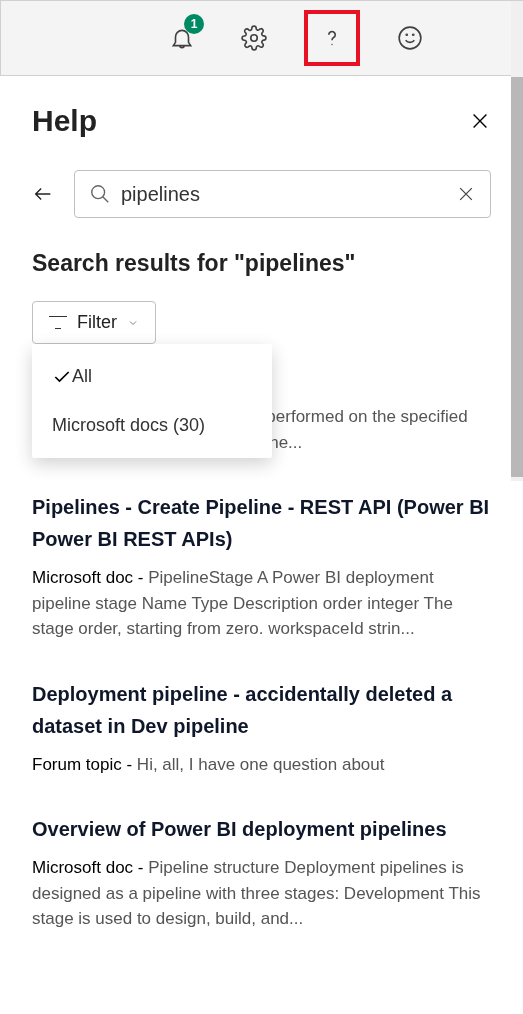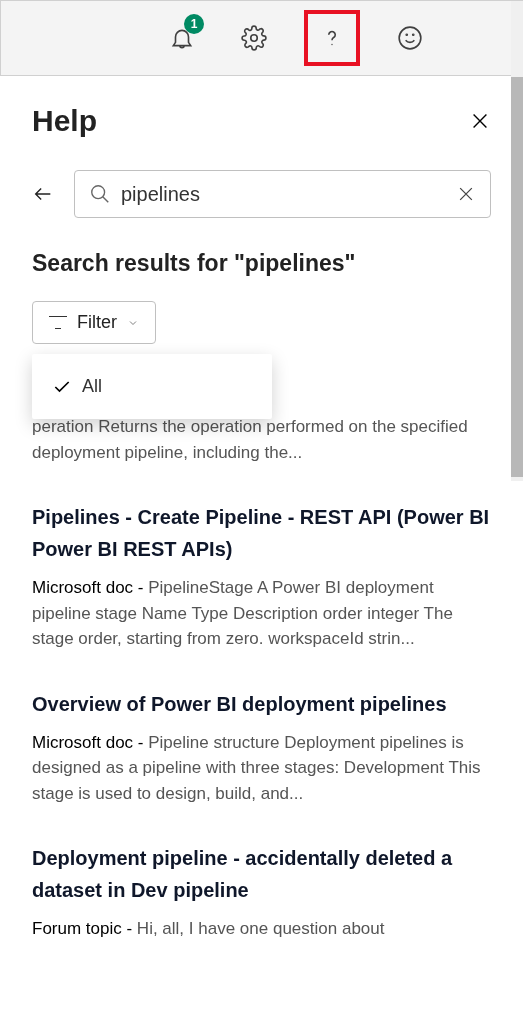--- a/index.html
+++ b/index.html
@@ -141,21 +141,20 @@
       display: inline-flex;
       align-items: center;
       gap: 10px;
       padding: 10px 16px;
       border: 1px solid #c0c0c0;
       border-radius: 4px;
       background: white;
       font-size: 18px;
       color: #222;
       cursor: pointer;
-      margin-bottom: 10px;
     }
     .filter-icon {
       width: 18px;
       height: 14px;
       display: inline-block;
       position: relative;
     }
     .filter-icon::before,
     .filter-icon::after {
       content: '';
@@ -189,21 +188,20 @@
       width: 240px;
       padding: 8px 0;
       z-index: 100;
     }
     .filter-item {
       padding: 14px 20px;
       font-size: 18px;
       color: #333;
       display: flex;
       align-items: center;
-      gap: 10px;
       cursor: pointer;
     }
     .check {
       width: 20px;
       height: 20px;
       stroke: #000;
       stroke-width: 2;
       fill: none;
     }
     .results-list {
@@ -313,33 +311,36 @@
     </svg>
   </button>
 
   <div class="filter-dropdown">
     <div class="filter-item">
       <svg class="check" viewBox="0 0 24 24">
         <path d="M4 12l5 5L20 6"></path>
       </svg>
       <span>All</span>
     </div>
+    <div class="filter-item">
+      <span>Microsoft docs (30)</span>
+    </div>
   </div>
 
   <div class="results-list">
     <div class="result-item">
       <div class="result-title">ver BI Power BI REST</div>
       <div class="result-snippet"><span class="result-source"></span><span>peration Returns the operation performed on the specified deployment pipeline, including the...</span></div>
     </div>
     <div class="result-item">
       <div class="result-title">Pipelines - Create Pipeline - REST API (Power BI Power BI REST APIs)</div>
       <div class="result-snippet"><span class="result-source">Microsoft doc - </span><span>PipelineStage A Power BI deployment pipeline stage Name Type Description order integer The stage order, starting from zero. workspaceId strin...</span></div>
     </div>
     <div class="result-item">
+      <div class="result-title">Deployment pipeline - accidentally deleted a dataset in Dev pipeline</div>
+      <div class="result-snippet"><span class="result-source">Forum topic - </span><span>Hi, all,  I have one question about</span></div>
+    </div>
+    <div class="result-item">
       <div class="result-title">Overview of Power BI deployment pipelines</div>
       <div class="result-snippet"><span class="result-source">Microsoft doc - </span><span>Pipeline structure Deployment pipelines is designed as a pipeline with three stages: Development This stage is used to design, build, and...</span></div>
     </div>
-    <div class="result-item">
-      <div class="result-title">Deployment pipeline - accidentally deleted a dataset in Dev pipeline</div>
-      <div class="result-snippet"><span class="result-source">Forum topic - </span><span>Hi, all,  I have one question about</span></div>
-    </div>
   </div>
 </div>
 
 </body></html>

